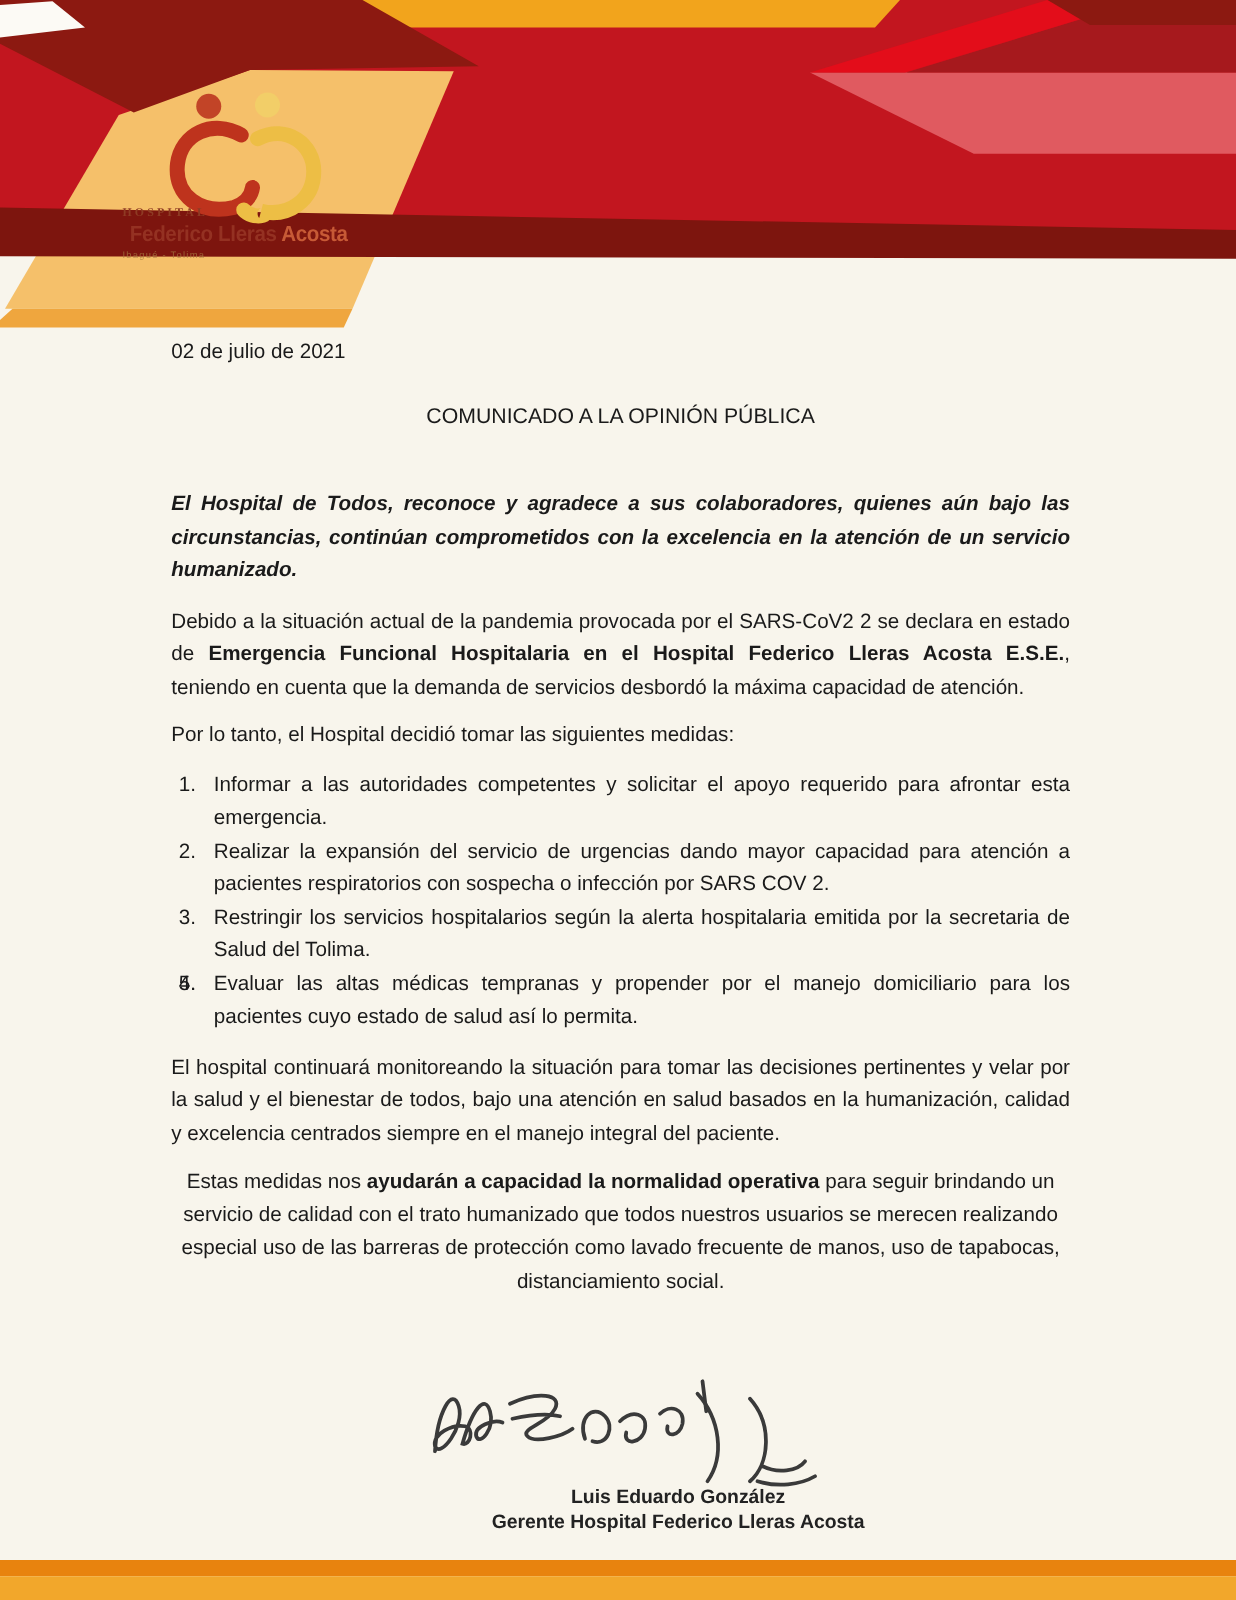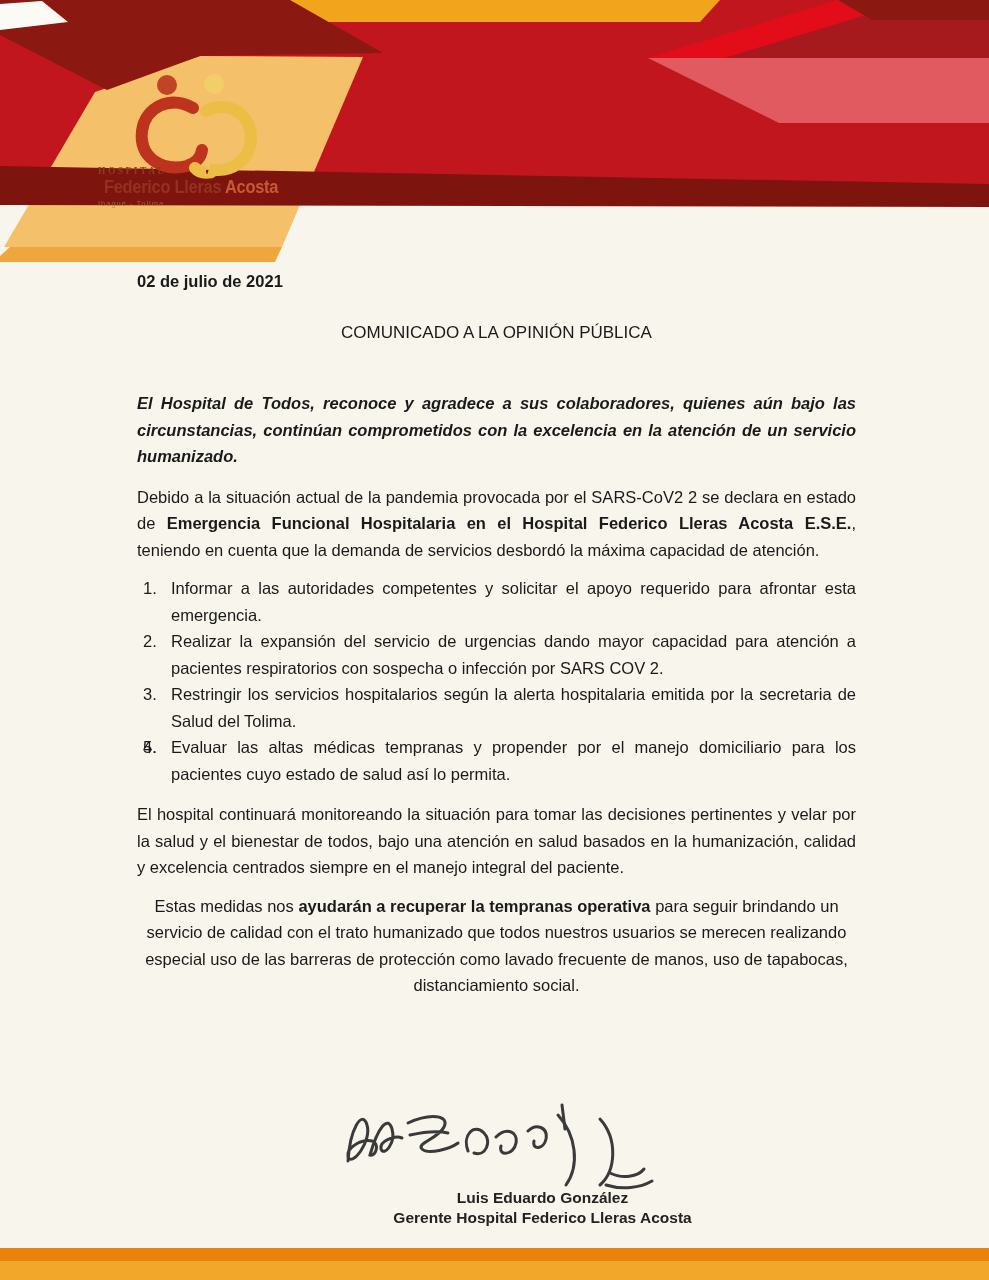--- a/index.html
+++ b/index.html
@@ -29,21 +29,21 @@
   }
   .logo-name .accent{color:#C75A36;}
   .logo-location{
     font-size:7.5px;color:#A87C42;opacity:.75;margin-top:4px;letter-spacing:1px;
   }
   
   .content{
     position:absolute;left:137px;top:268px;width:719px;
     font-size:16.5px;line-height:26.5px;
   }
-  .doc-date{margin:0 0 25px 0;font-weight:bold;}
+  .doc-date{margin:0 0 25px 0;}
   .doc-title{margin:0 0 44px 0;font-weight:normal;text-align:center;font-size:17px;}
   .para{margin:0 0 12px 0;text-align:justify;}
   .para.intro{font-weight:bold;font-style:italic;margin-bottom:14px;}
   .para.lead-in{margin-bottom:13px;}
   .measures{margin:0 0 14px 0;padding:0;list-style:none;}
   .measures li{position:relative;padding-left:34px;text-align:justify;}
   .measures .num{position:absolute;left:6px;top:0;}
   .para.centered{text-align:center;margin-bottom:0;}
   
   .sig-wrap{position:absolute;left:290px;top:1093px;width:400px;text-align:center;}
@@ -104,32 +104,33 @@
 
   <div class="content">
     <p class="doc-date">02 de julio de 2021</p>
 
     <p class="doc-title">COMUNICADO A LA OPINIÓN PÚBLICA</p>
 
     <p class="para intro"><span style="font-weight: bold; font-style: italic;">El Hospital de Todos, reconoce y agradece a sus colaboradores, quienes aún bajo las circunstancias, continúan comprometidos con la excelencia en la atención de un servicio humanizado.</span></p>
 
     <p class="para"><span>Debido a la situación actual de la pandemia provocada por el SARS-CoV2 2 se declara en estado de </span><span style="font-weight: bold;">Emergencia Funcional Hospitalaria en el Hospital Federico Lleras Acosta E.S.E.</span><span>, teniendo en cuenta que la demanda de servicios desbordó la máxima capacidad de atención.</span></p>
 
+    <p class="para lead-in">Por lo tanto, el Hospital decidió tomar las siguientes medidas:</p>
 
     <ol class="measures">
         <li><span class="num">1.</span><span>Informar a las autoridades competentes y solicitar el apoyo requerido para afrontar esta emergencia.</span></li>
         <li><span class="num">2.</span><span>Realizar la expansión del servicio de urgencias dando mayor capacidad para atención a pacientes respiratorios con sospecha o infección por SARS COV 2.</span></li>
         <li><span class="num">3.</span><span>Restringir los servicios hospitalarios según la alerta hospitalaria emitida por la secretaria de Salud del Tolima.</span></li>
         <li><span class="num">4.</span></li>
         <li><span class="num">5.</span><span>Evaluar las altas médicas tempranas y propender por el manejo domiciliario para los pacientes cuyo estado de salud así lo permita.</span></li>
       </ol>
 
     <p class="para">El hospital continuará monitoreando la situación para tomar las decisiones pertinentes y velar por la salud y el bienestar de todos, bajo una atención en salud basados en la humanización, calidad y excelencia centrados siempre en el manejo integral del paciente.</p>
 
-    <p class="para centered"><span>Estas medidas nos </span><span style="font-weight: bold;">ayudarán a recuperar la tempranas operativa</span><span> para seguir brindando un servicio de calidad con el trato humanizado que todos nuestros usuarios se merecen realizando especial uso de las barreras de protección como lavado frecuente de manos, uso de tapabocas, distanciamiento social.</span></p>
+    <p class="para centered"><span>Estas medidas nos </span><span style="font-weight: bold;">ayudarán a capacidad la normalidad operativa</span><span> para seguir brindando un servicio de calidad con el trato humanizado que todos nuestros usuarios se merecen realizando especial uso de las barreras de protección como lavado frecuente de manos, uso de tapabocas, distanciamiento social.</span></p>
   </div>
 
   <div class="sig-wrap">
     <svg width="380" height="100" viewBox="0 0 380 100">
       <g fill="none" stroke="#3a3a3a" stroke-width="3" stroke-linecap="round">
         <path d="M48,68 C50,36 62,16 67,32 C72,48 52,74 48,64 C46,54 62,46 72,48 C80,50 76,64 70,62 C78,34 88,22 92,36 C96,50 84,64 81,56 C79,48 95,42 102,45"></path>
         <path d="M108,30 C130,20 150,22 144,34 C138,46 116,50 122,56 C128,62 150,56 158,50 M110,42 C128,38 140,38 148,40"></path>
         <path d="M168,58 C162,42 174,30 184,40 C192,48 186,64 174,60 M196,44 C206,34 218,38 216,50 C214,62 198,64 201,53 M228,38 C236,30 248,34 246,46 C244,56 232,58 234,48"></path>
         <path d="M262,12 L265,36"></path>
         <path d="M258,22 C276,42 280,72 266,92"></path>

